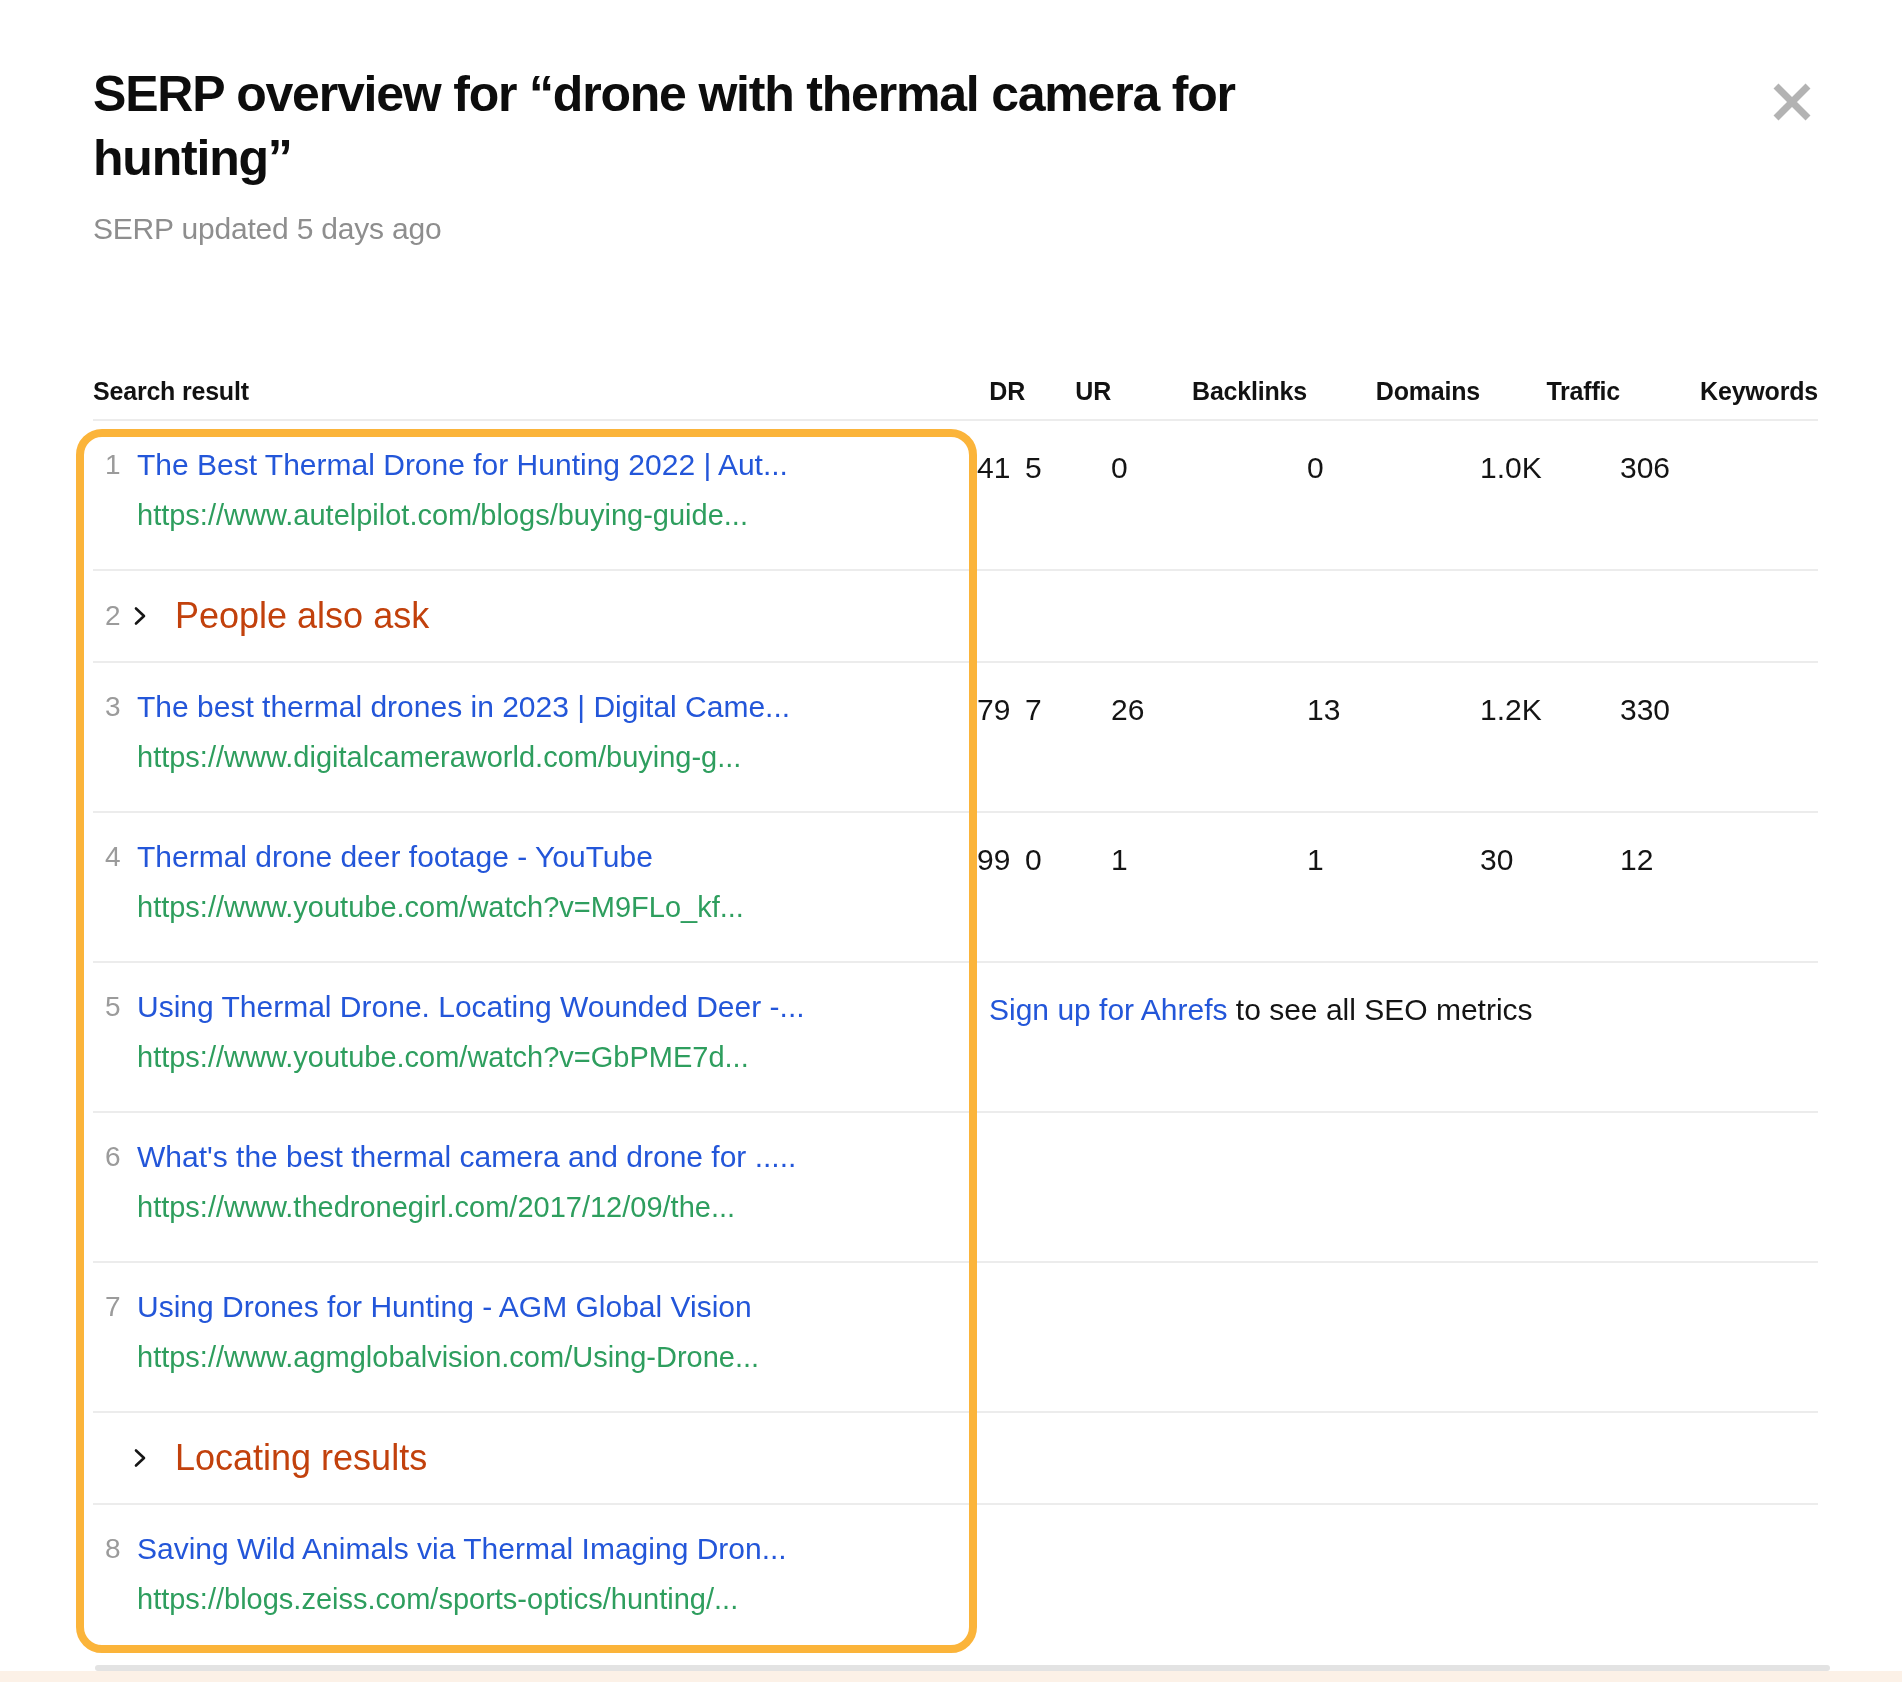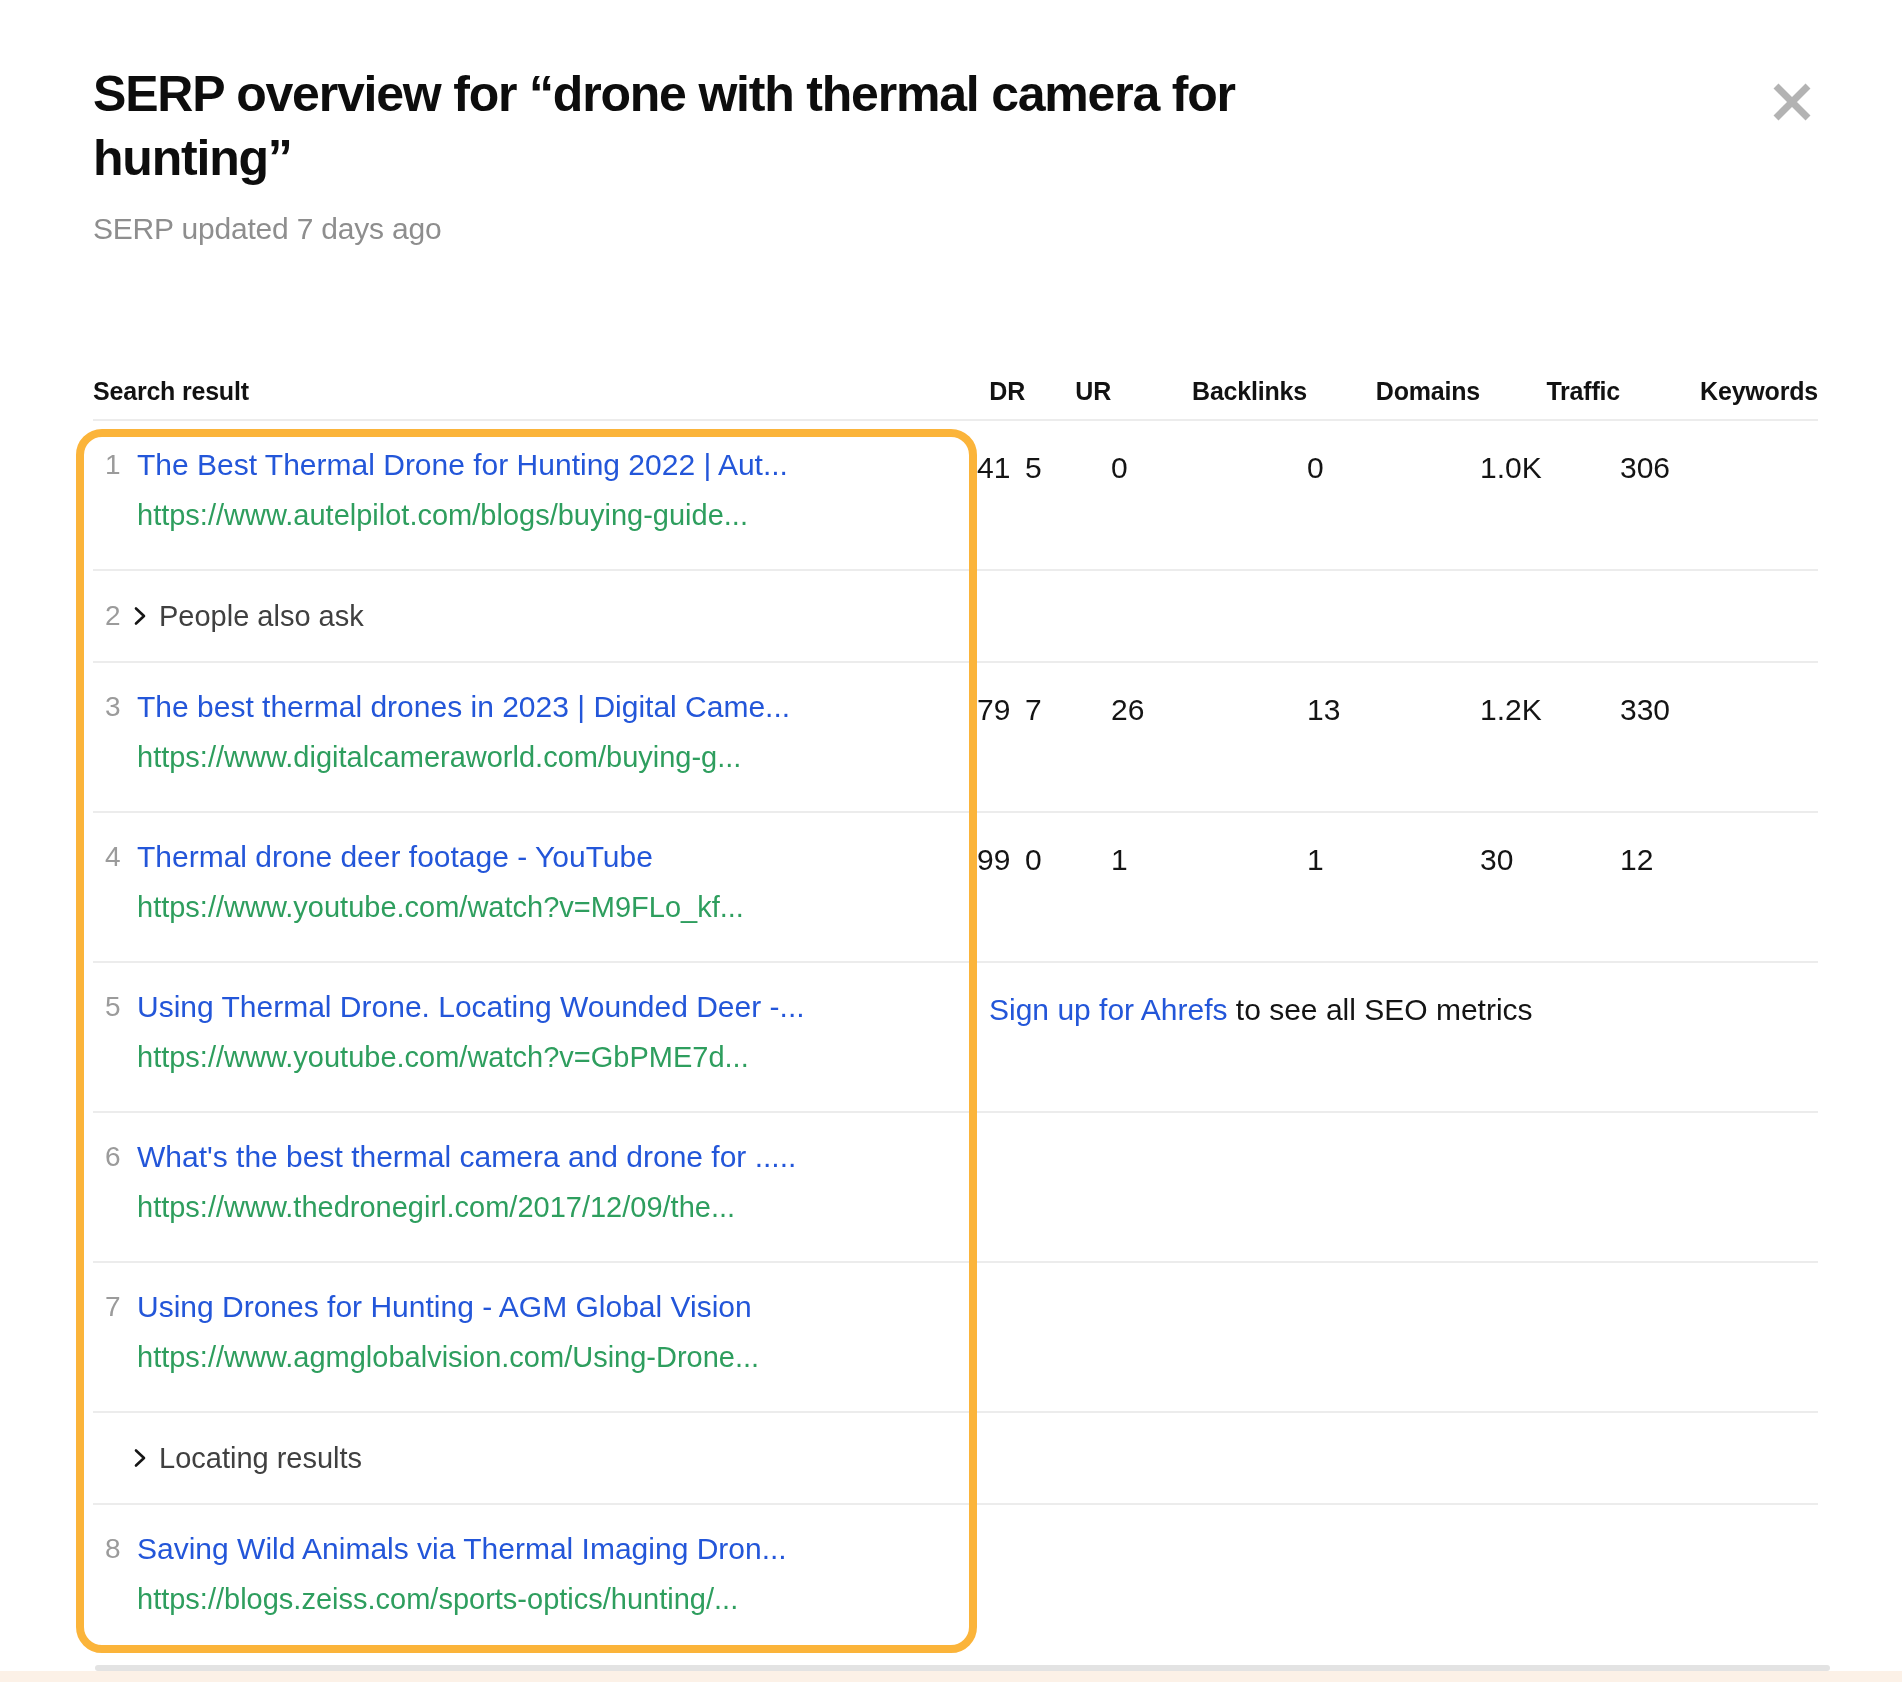--- a/index.html
+++ b/index.html
@@ -47,21 +47,21 @@
   .rank { width: 24px; flex: none; color: #9b9b9b; font-size: 28px; line-height: 46px; }
   .rc-text { margin-left: 8px; min-width: 0; }
   .rtitle { font-size: 30px; line-height: 46px; white-space: nowrap; }
   .rtitle a { color: #2356d9; text-decoration: none; }
   .rurl { font-size: 29px; line-height: 46px; margin-top: 4px; color: #2e9e5e; white-space: nowrap; }
 
   .metric { font-size: 30px; line-height: 46px; padding-top: 24px; color: #141414; }
 
   .expand-cell { display: flex; align-items: center; padding-left: 12px; }
   .chev { width: 22px; height: 22px; flex: none; margin-left: 0; }
-  .expand-label { font-size: 29px; color: #404040; margin-left: 8px; }
+  .expand-label { font-size: 36px; color: #c2410c; margin-left: 24px; }
 
   .signup-cell { grid-column: 2 / 8; padding: 24px 0 0 12px; font-size: 30px; line-height: 46px; color: #141414; white-space: nowrap; }
   .signup-cell a { color: #2356d9; text-decoration: none; }
 
   
   .highlight-box {
     position: absolute; left: 76px; top: 429px;
     width: 901px; height: 1224px;
     border: 8px solid #fbb43a; border-radius: 26px;
     pointer-events: none; z-index: 6;
@@ -80,21 +80,21 @@
 </head>
 <body>
 
 <div class="modal">
 
   <div class="header">
     <h1 class="title">
       <span class="line">SERP overview for “drone with thermal camera for</span>
       <span class="line">hunting”</span>
     </h1>
-    <div class="subtitle">SERP updated 7 days ago</div>
+    <div class="subtitle">SERP updated 5 days ago</div>
     <button class="close-btn" aria-label="Close">
       <svg width="56" height="56" viewBox="0 0 56 56">
         <path d="M12 12 L44 44 M44 12 L12 44" stroke="#b3b3b3" stroke-width="7" stroke-linecap="butt" fill="none"></path>
       </svg>
     </button>
   </div>
 
   <div class="table">
     <div class="grid-cols thead">
       <div class="th">Search result</div>

